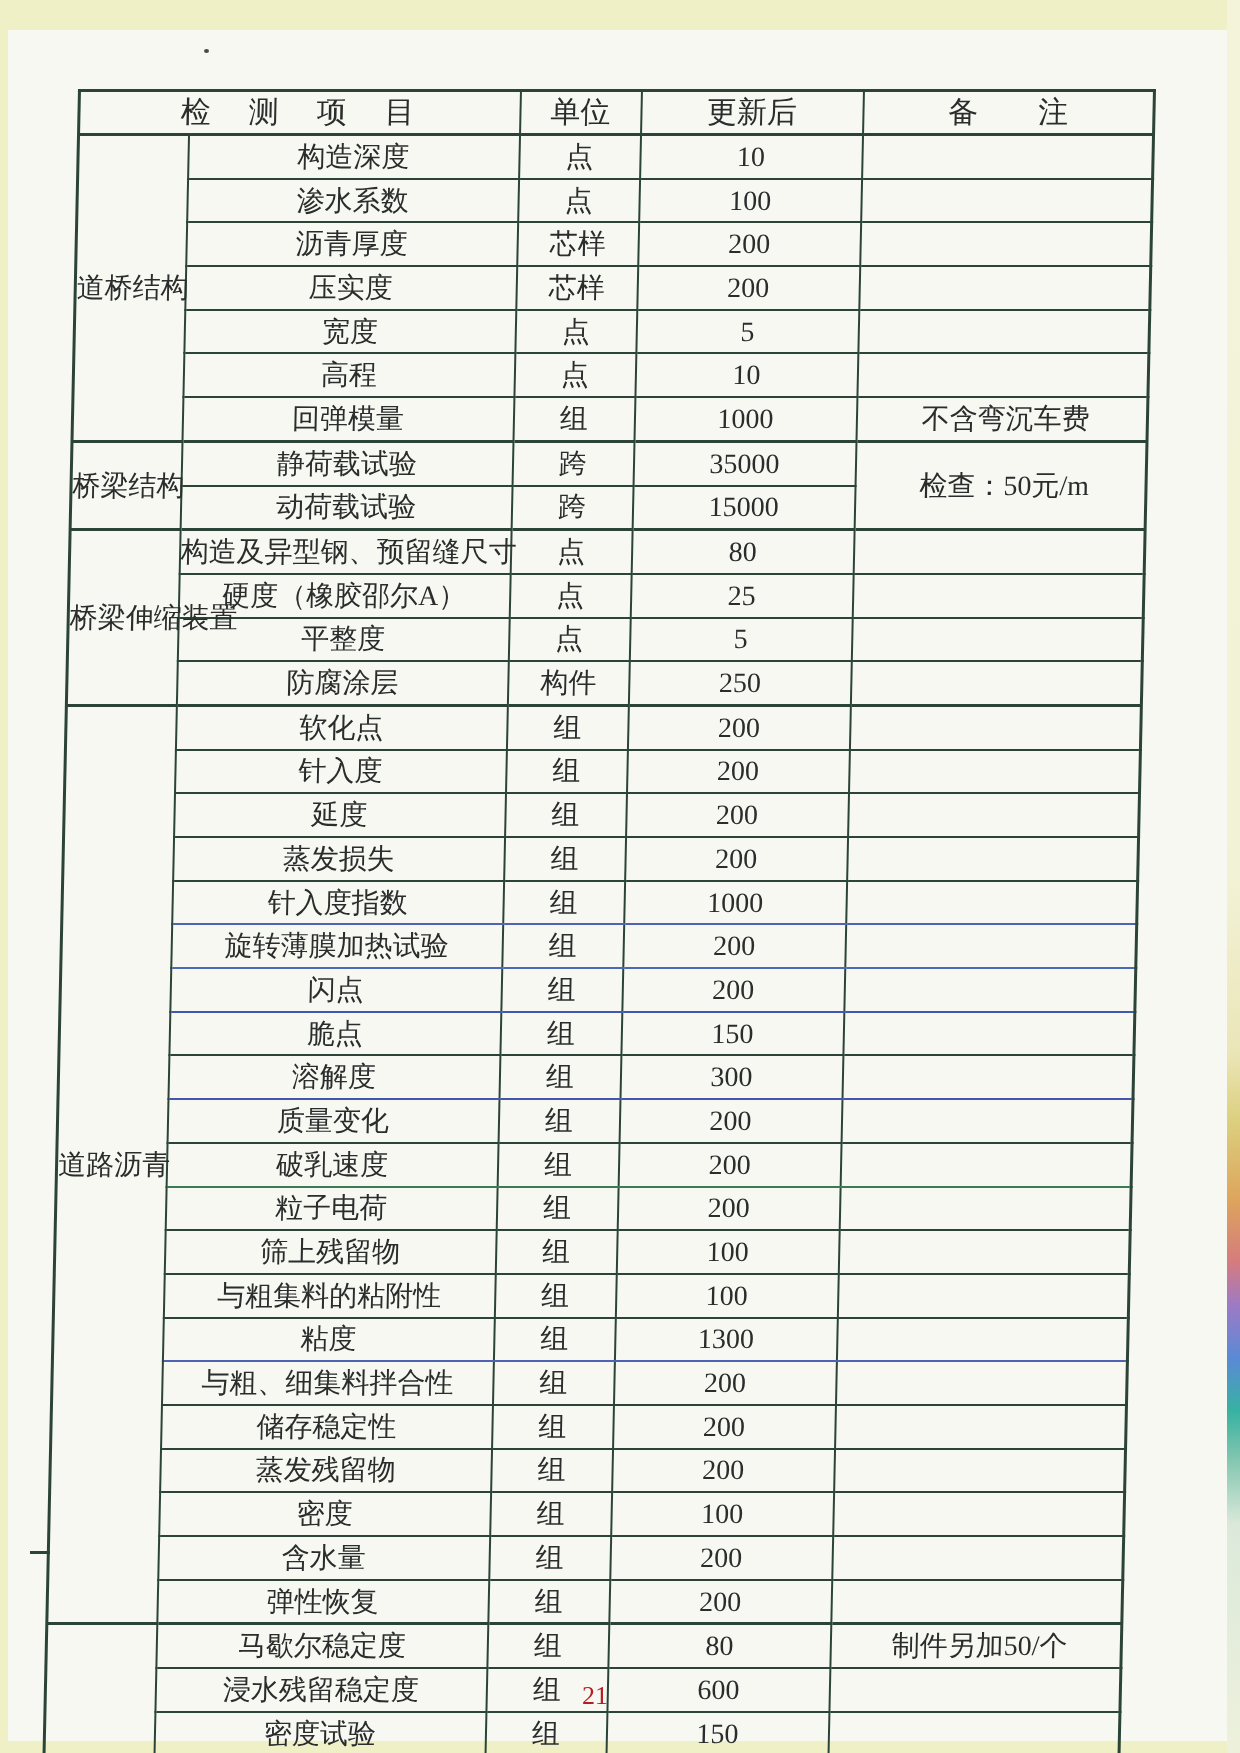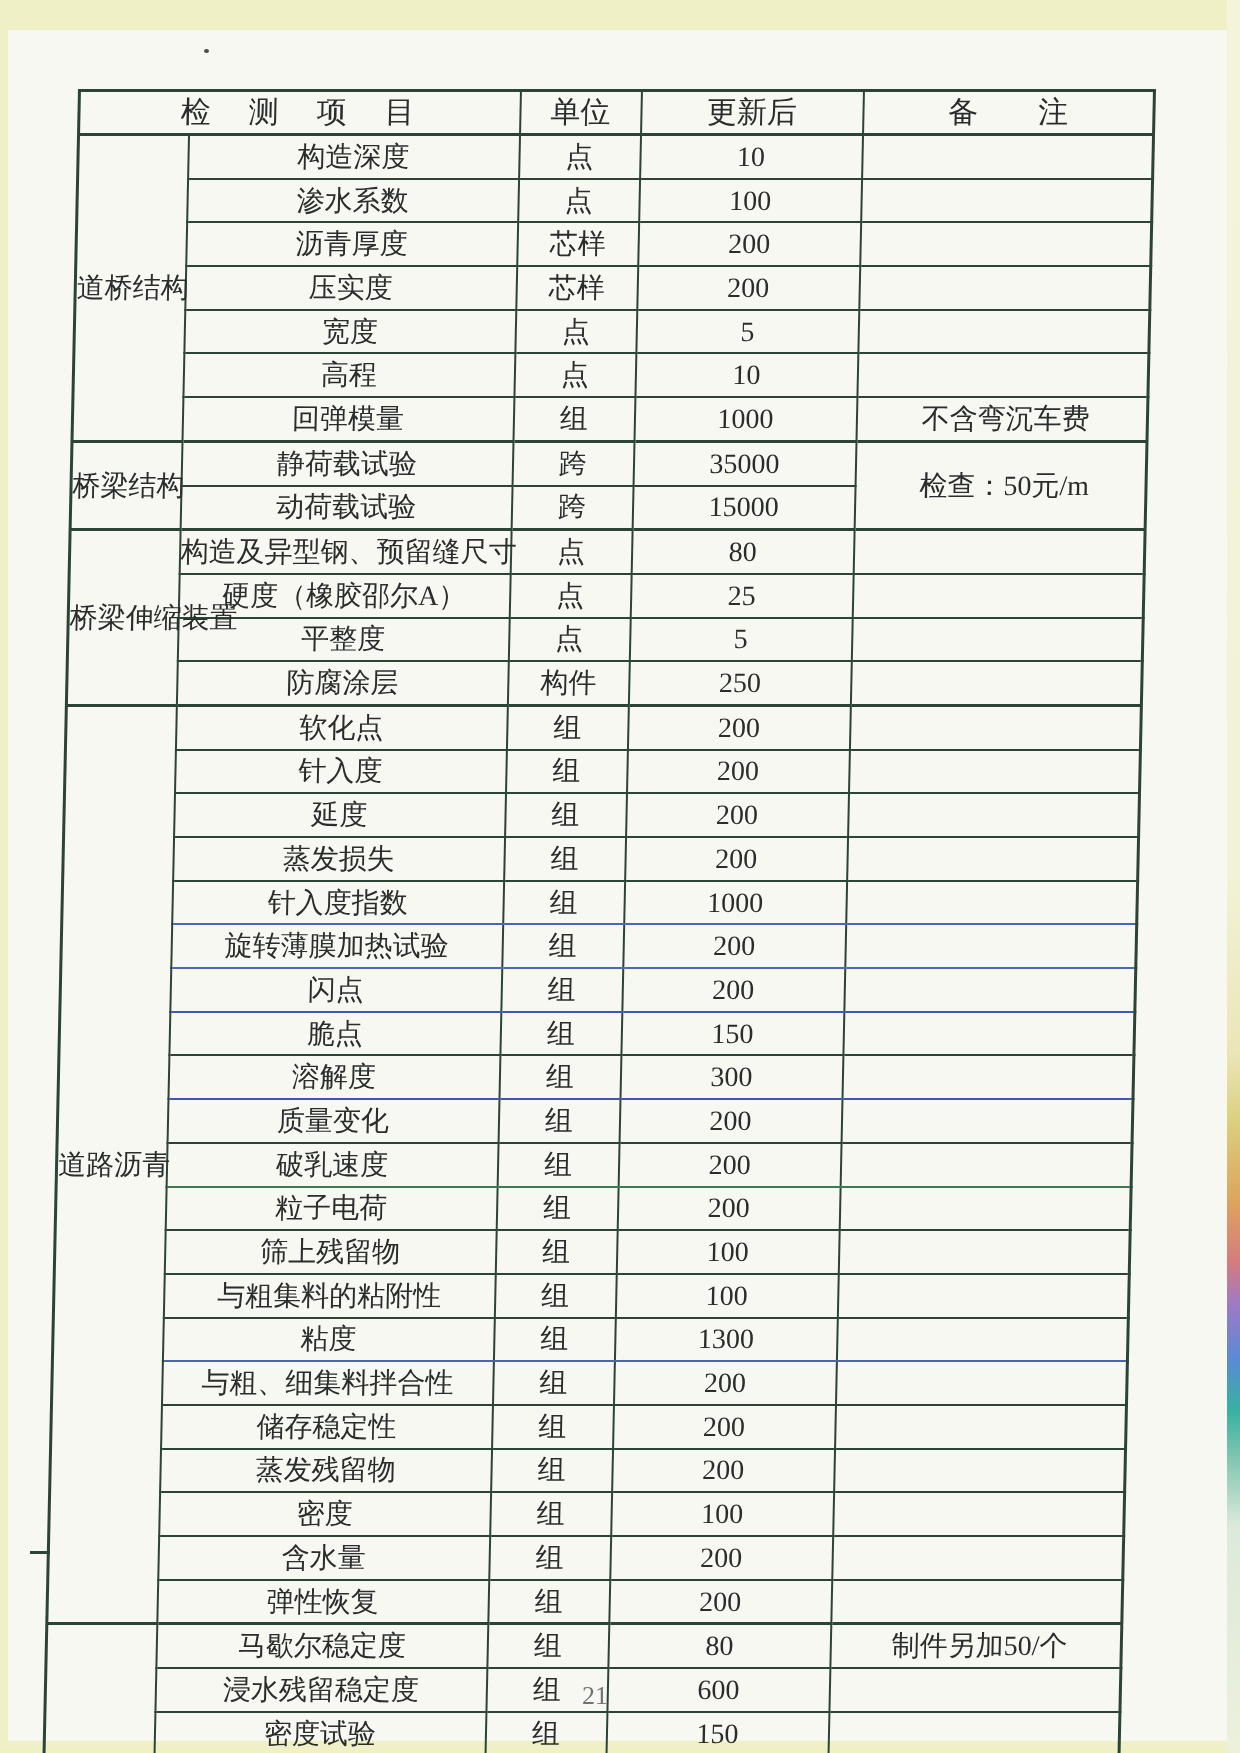--- a/index.html
+++ b/index.html
@@ -64,21 +64,21 @@
   
   tbody tr:nth-child(18) td { border-bottom-color: #4f63b4; }
   tbody tr:nth-child(19) td { border-bottom-color: #4a6ab8; }
   tbody tr:nth-child(20) td { border-bottom-color: #3f58b0; }
   tbody tr:nth-child(22) td { border-bottom-color: #4455ae; }
   tbody tr:nth-child(24) td { border-bottom-color: #3c7a55; }
   tbody tr:nth-child(28) td { border-bottom-color: #4f63b4; }
   .page-number {
     position: absolute; left: 557px; top: 1651px;
     width: 60px; text-align: center;
-    font-size: 26px; color: #737373;
+    font-size: 26px; color: #b91c1c;
   }
   .overshoot {
     position: absolute; left: 22px; top: 1521px;
     width: 20px; height: 3px; background: #2c4438;
   }
   .edge-strip {
     position: absolute; right: 0; top: 0;
     width: 13px; height: 1753px;
     background: linear-gradient(to bottom,
       #f3f4da 0%,

